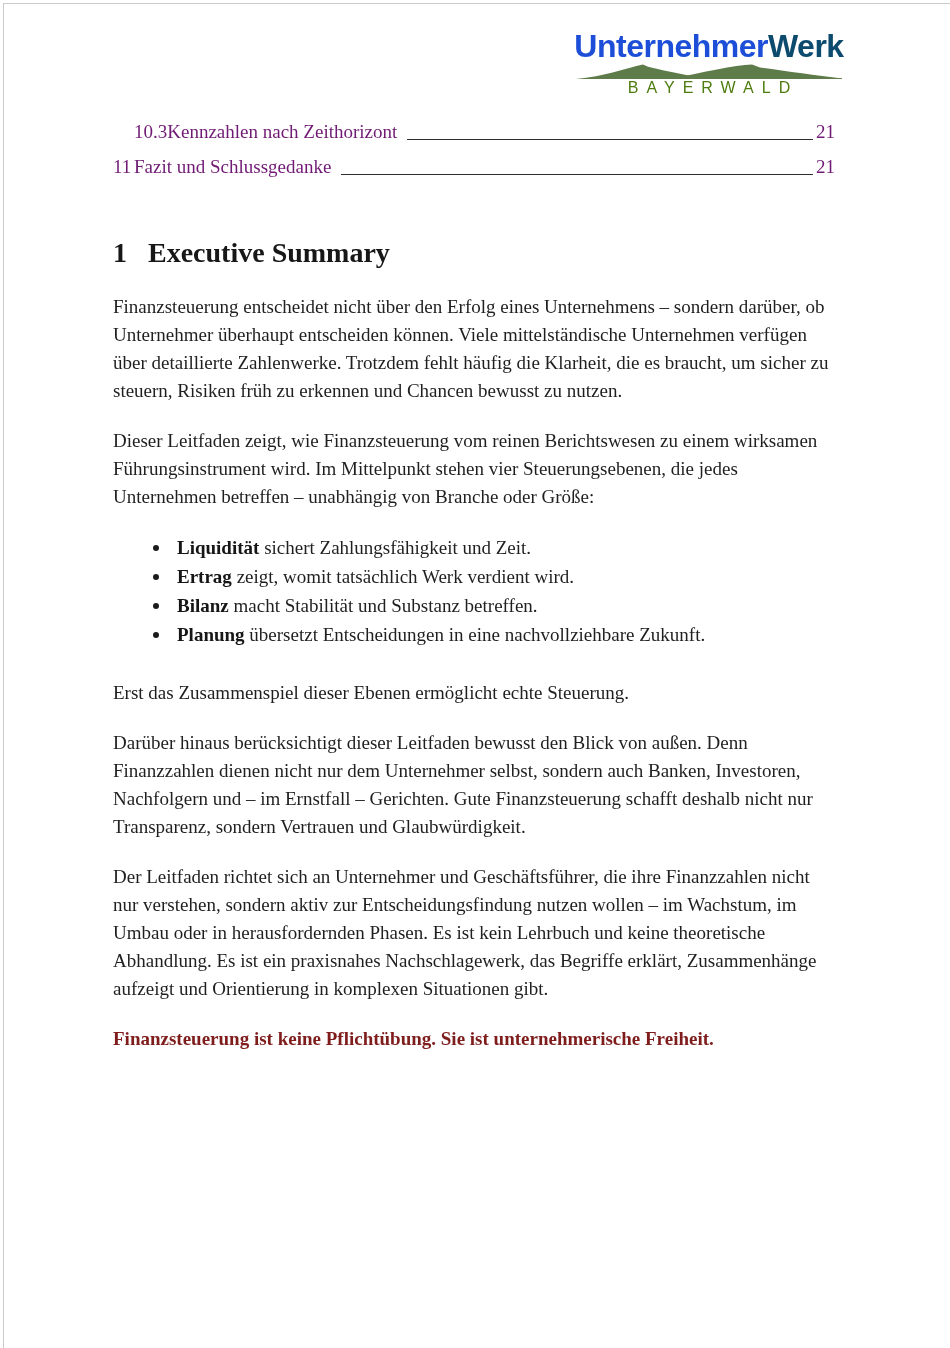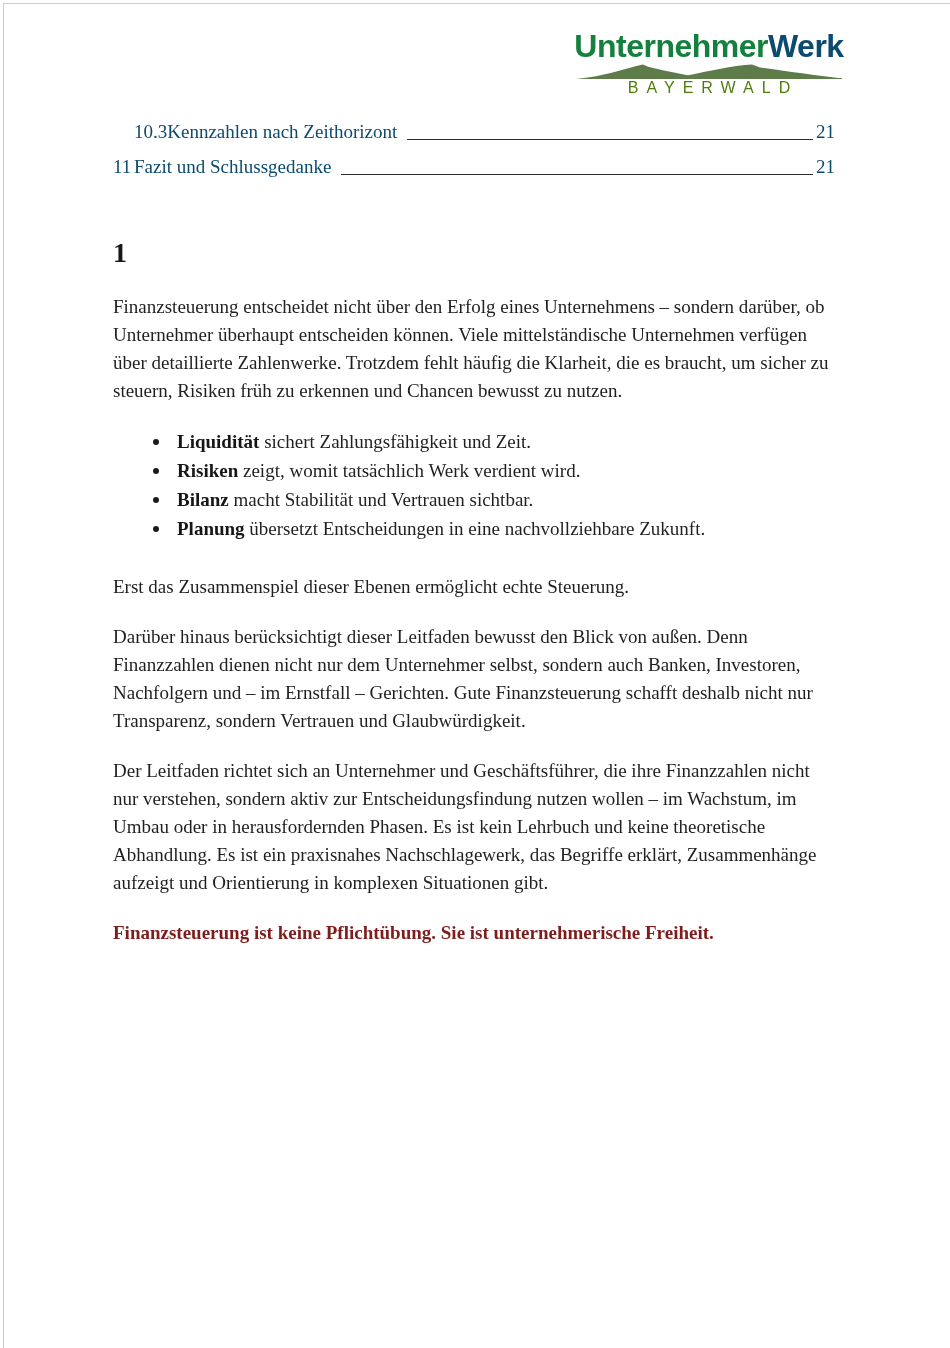--- a/index.html
+++ b/index.html
@@ -22,38 +22,38 @@
   
   .logo{
     position:absolute;top:31px;right:105px;width:272px;
     font-family:"Liberation Sans", sans-serif;
     text-align:center;
   }
   .logo-name{
     font-size:32px;font-weight:700;letter-spacing:-0.5px;
     line-height:30px;white-space:nowrap;
   }
-  .logo-name .navy{color:#15803d;}
+  .logo-name .navy{color:#1d4ed8;}
   .logo-name .green{color:#0c4a6e;}
   .mountains{display:block;width:270px;height:22px;margin:-1px auto 0;}
   .logo-tagline{
     font-size:16px;font-weight:500;color:#4d7c0f;
     letter-spacing:8px;margin-top:-3px;margin-right:-8px;
     line-height:18px;
   }
 
   
   .content{
     position:absolute;left:0;top:0;width:950px;
     padding:120px 115px 0 113px;
     box-sizing:border-box;
   }
 
   
-  .toc{font-size:19px;color:#0c4a6e;}
+  .toc{font-size:19px;color:#701a75;}
   .toc-row{display:flex;align-items:baseline;line-height:24px;}
   .toc-row + .toc-row{margin-top:11px;}
   .toc-row.lvl2{padding-left:21px;}
   .toc-num{flex:0 0 auto;display:inline-block;}
   .lvl1 .toc-num{min-width:21px;}
   .lvl2 .toc-num{min-width:29px;}
   .toc-title{flex:0 0 auto;}
   .toc-leader{
     flex:1 1 auto;align-self:flex-end;
     border-bottom:1.4px solid #2d2d2d;
@@ -113,29 +113,31 @@
     <div class="toc-row lvl1">
       <span class="toc-num">11</span>
       <span class="toc-title">Fazit und Schlussgedanke</span>
       <span class="toc-leader"></span>
       <span class="toc-page">21</span>
     </div>
   </nav>
 
   <h1 class="section-heading">
     <span>1</span>
+    <span>Executive Summary</span>
   </h1>
 
   <p class="body-par">Finanzsteuerung entscheidet nicht über den Erfolg eines Unternehmens – sondern darüber, ob Unternehmer überhaupt entscheiden können. Viele mittelständische Unternehmen verfügen über detaillierte Zahlenwerke. Trotzdem fehlt häufig die Klarheit, die es braucht, um sicher zu steuern, Risiken früh zu erkennen und Chancen bewusst zu nutzen.</p>
 
+  <p class="body-par">Dieser Leitfaden zeigt, wie Finanzsteuerung vom reinen Berichtswesen zu einem wirksamen Führungsinstrument wird. Im Mittelpunkt stehen vier Steuerungsebenen, die jedes Unternehmen betreffen – unabhängig von Branche oder Größe:</p>
 
   <ul class="levels">
     <li><b>Liquidität</b><span> sichert Zahlungsfähigkeit und Zeit.</span></li>
-    <li><b>Risiken</b><span> zeigt, womit tatsächlich Werk verdient wird.</span></li>
-    <li><b>Bilanz</b><span> macht Stabilität und Vertrauen sichtbar.</span></li>
+    <li><b>Ertrag</b><span> zeigt, womit tatsächlich Werk verdient wird.</span></li>
+    <li><b>Bilanz</b><span> macht Stabilität und Substanz betreffen.</span></li>
     <li><b>Planung</b><span> übersetzt Entscheidungen in eine nachvollziehbare Zukunft.</span></li>
   </ul>
 
   <p class="body-par">Erst das Zusammenspiel dieser Ebenen ermöglicht echte Steuerung.</p>
 
   <p class="body-par">Darüber hinaus berücksichtigt dieser Leitfaden bewusst den Blick von außen. Denn Finanzzahlen dienen nicht nur dem Unternehmer selbst, sondern auch Banken, Investoren, Nachfolgern und – im Ernstfall – Gerichten. Gute Finanzsteuerung schafft deshalb nicht nur Transparenz, sondern Vertrauen und Glaubwürdigkeit.</p>
 
   <p class="body-par">Der Leitfaden richtet sich an Unternehmer und Geschäftsführer, die ihre Finanzzahlen nicht nur verstehen, sondern aktiv zur Entscheidungsfindung nutzen wollen – im Wachstum, im Umbau oder in herausfordernden Phasen. Es ist kein Lehrbuch und keine theoretische Abhandlung. Es ist ein praxisnahes Nachschlagewerk, das Begriffe erklärt, Zusammenhänge aufzeigt und Orientierung in komplexen Situationen gibt.</p>
 
   <p class="body-par closing">Finanzsteuerung ist keine Pflichtübung. Sie ist unternehmerische Freiheit.</p>

